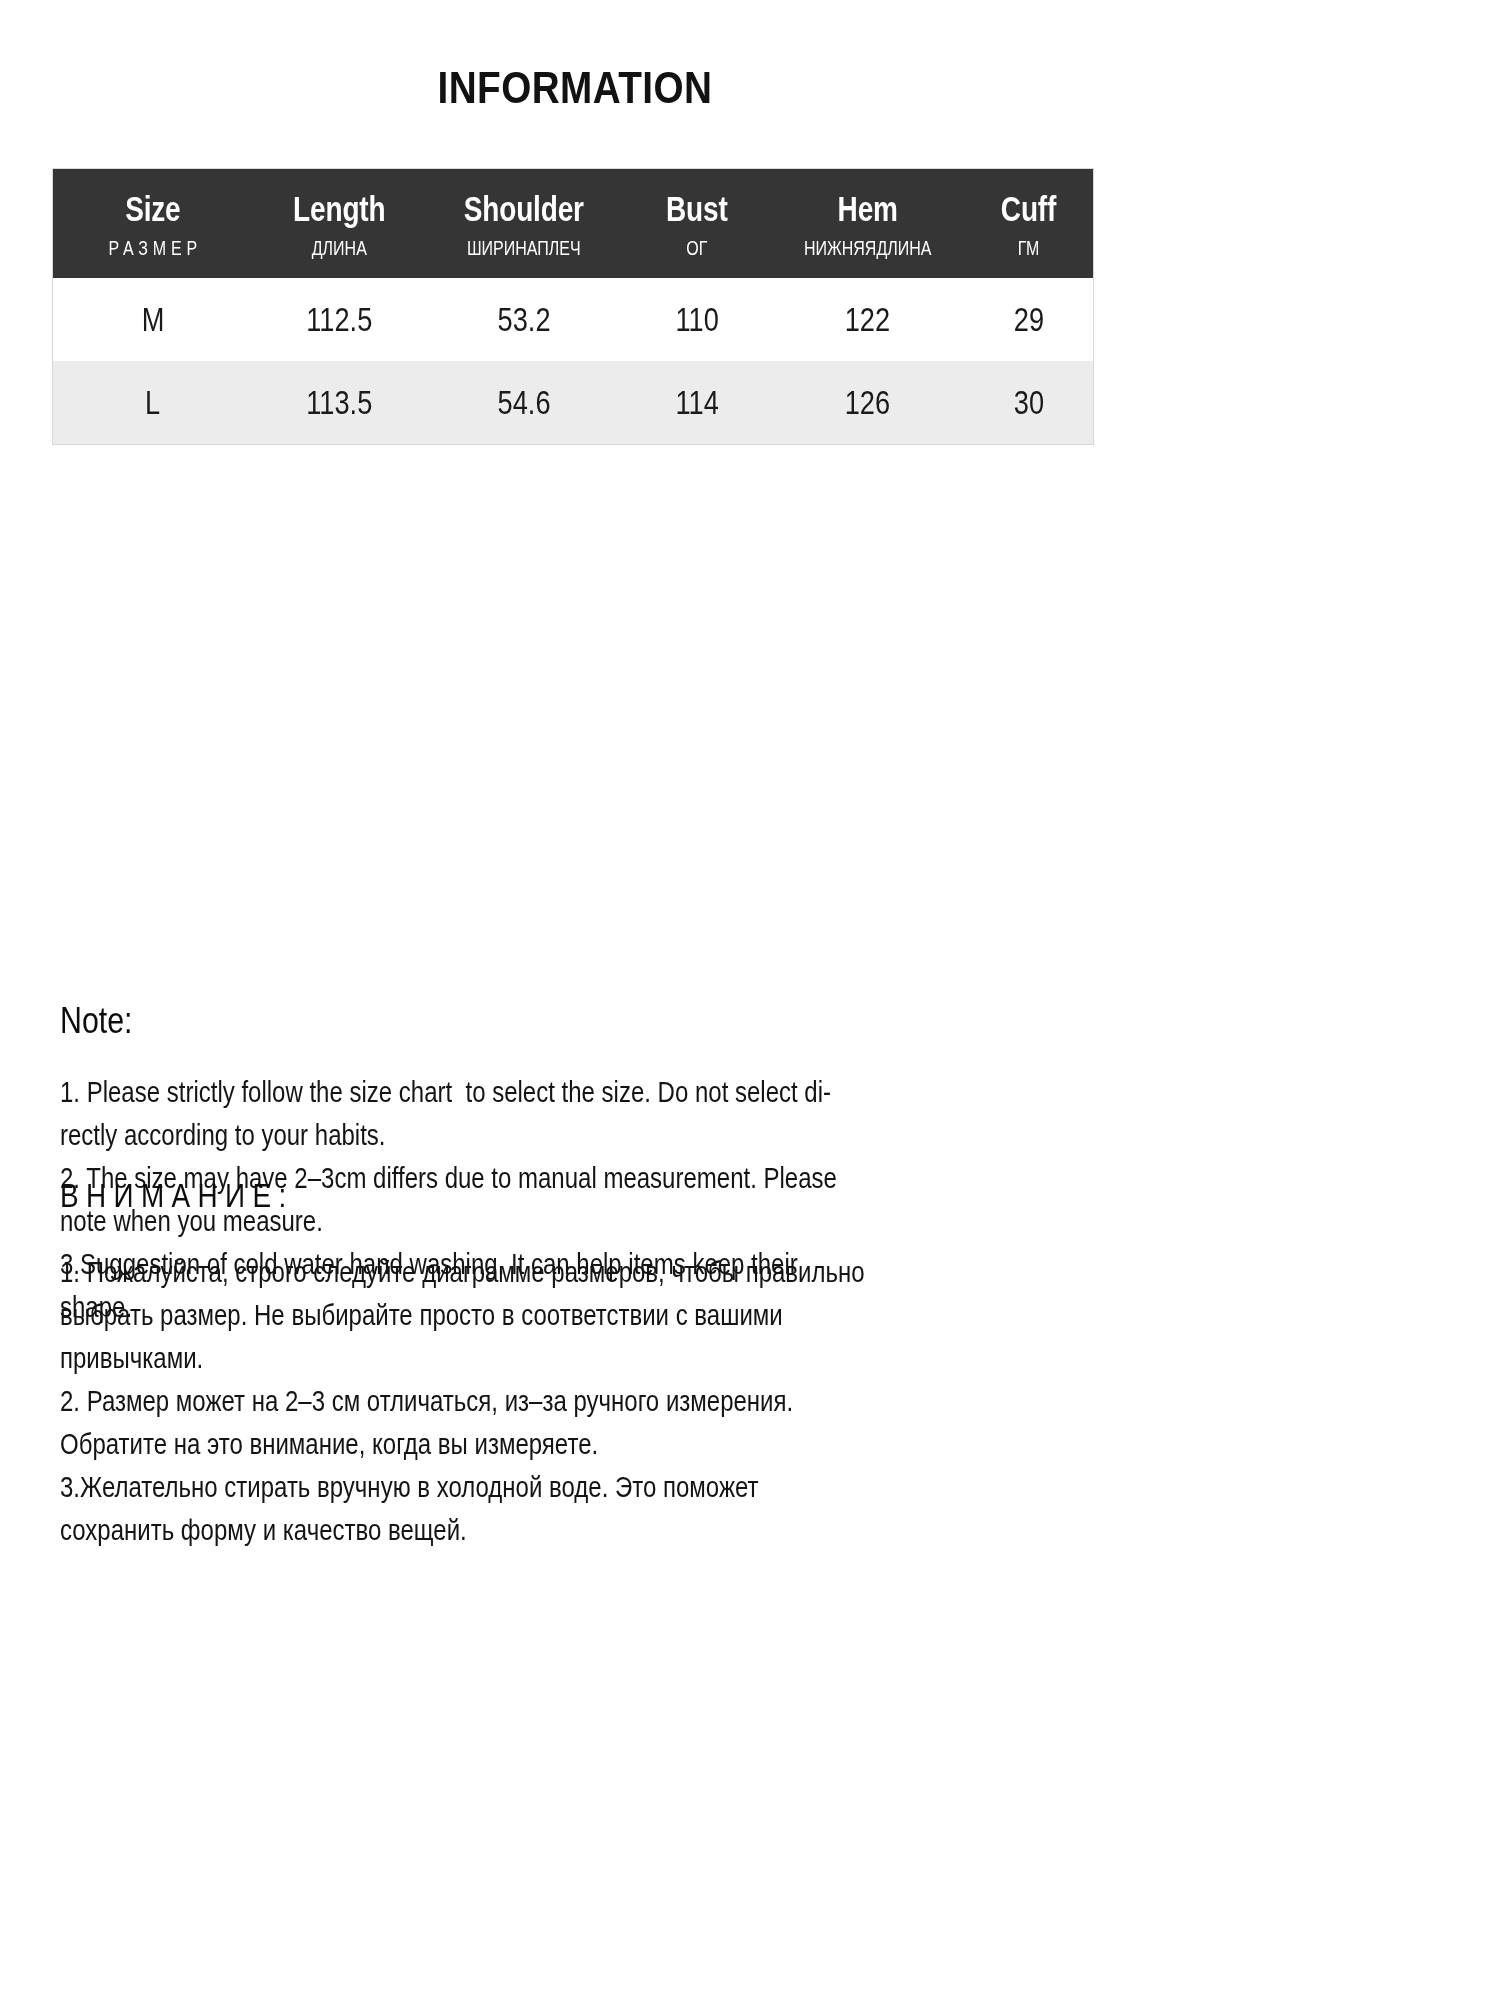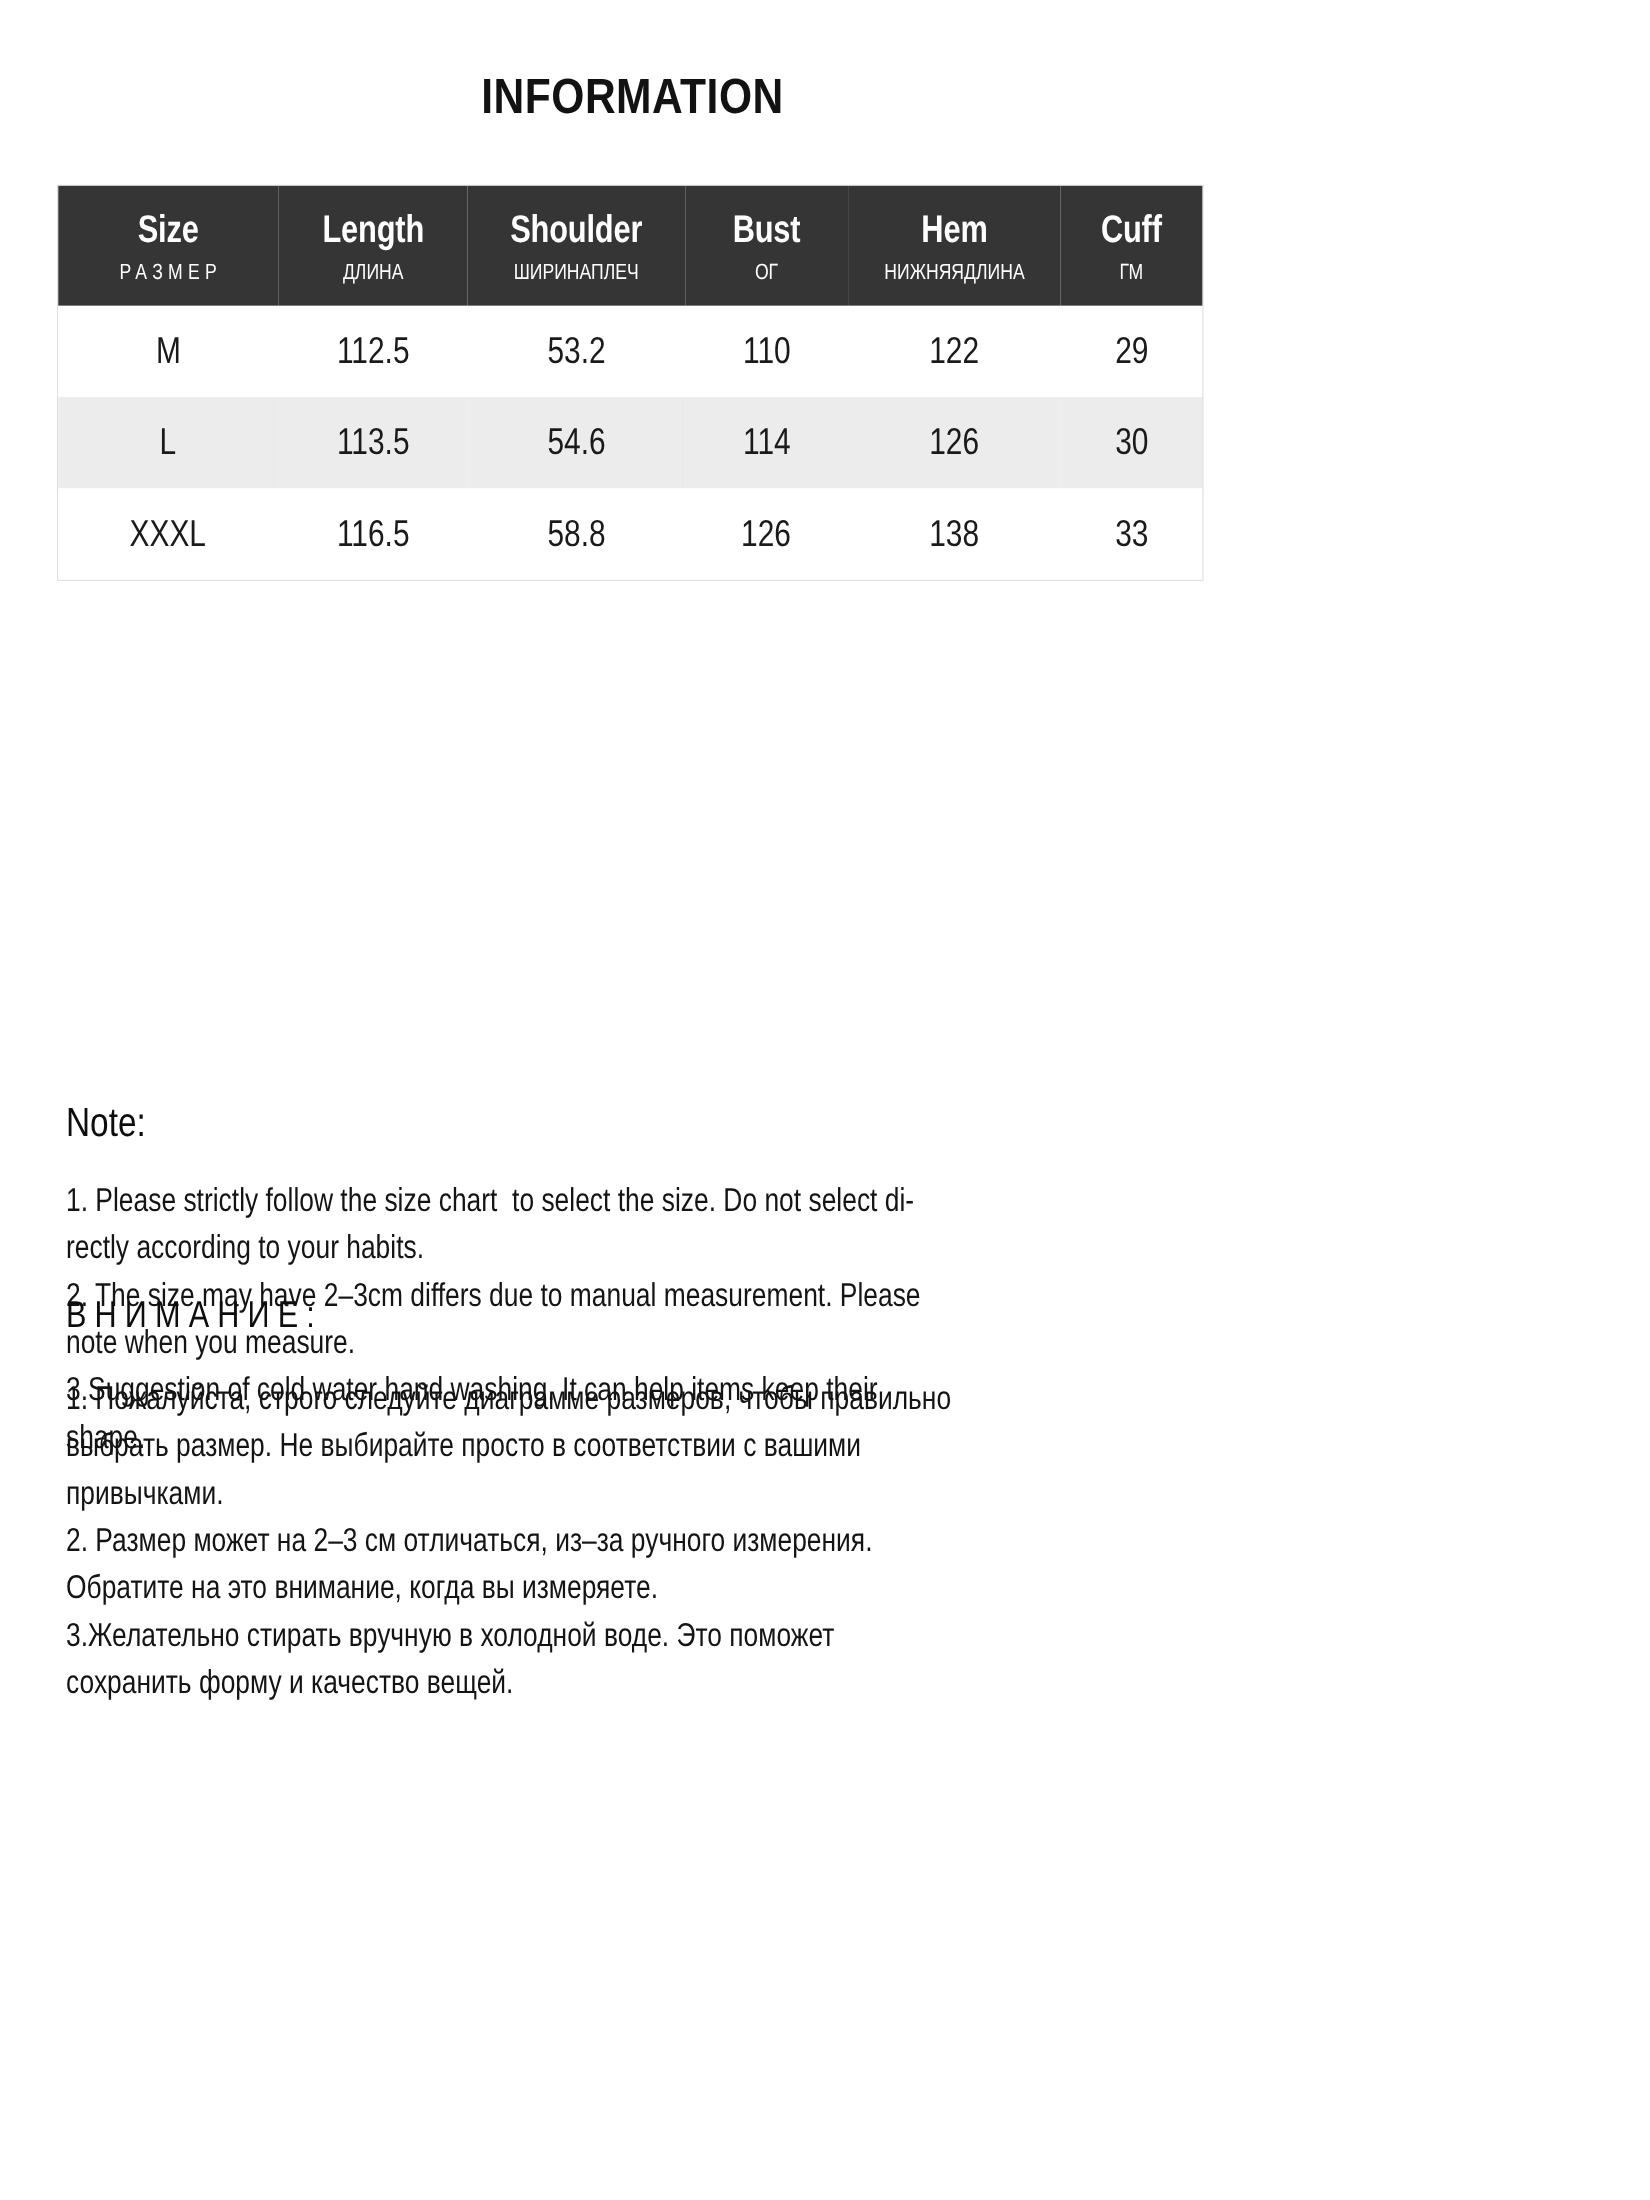--- a/index.html
+++ b/index.html
@@ -209,28 +209,20 @@
           <td><span class="v">29</span></td>
         </tr>
         <tr class="row-even">
           <td><span class="v">L</span></td>
           <td><span class="v">113.5</span></td>
           <td><span class="v">54.6</span></td>
           <td><span class="v">114</span></td>
           <td><span class="v">126</span></td>
           <td><span class="v">30</span></td>
         </tr>
-        <tr class="row-odd">
-          <td><span class="v">XXXL</span></td>
-          <td><span class="v">116.5</span></td>
-          <td><span class="v">58.8</span></td>
-          <td><span class="v">126</span></td>
-          <td><span class="v">138</span></td>
-          <td><span class="v">33</span></td>
-        </tr>
       </tbody>
     </table>
   </div>
 
   <div class="note-head en">Note:</div>
 
   <div class="note-body en">
     <span class="note-line">1. Please strictly follow the size chart  to select the size. Do not select di-</span>
     <span class="note-line">rectly according to your habits.</span>
     <span class="note-line">2. The size may have 2–3cm differs due to manual measurement. Please</span>

